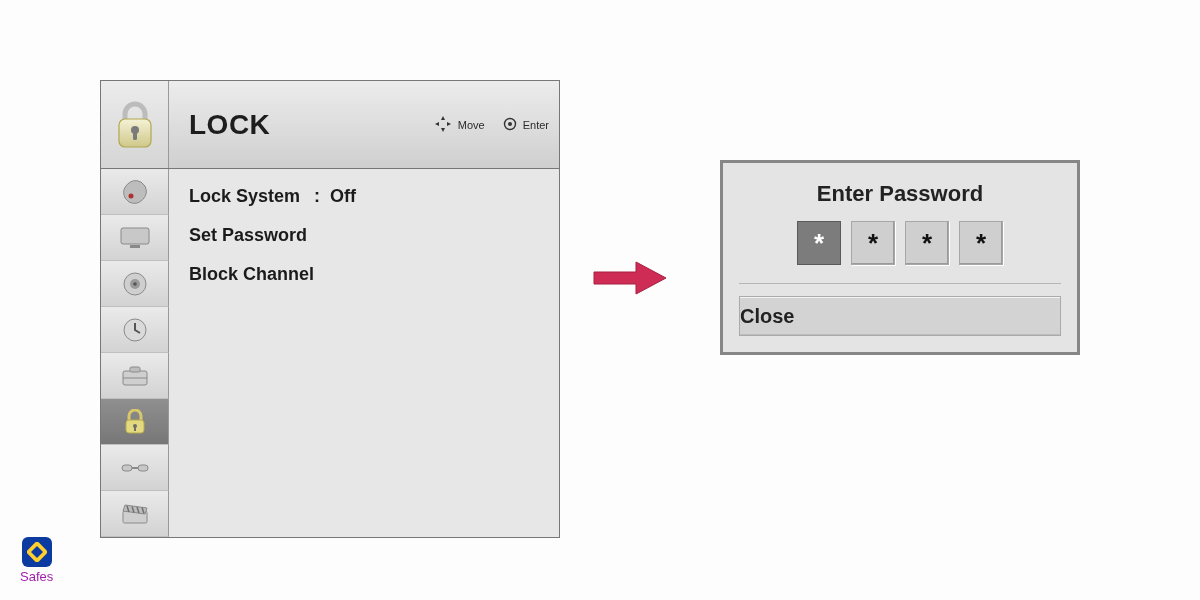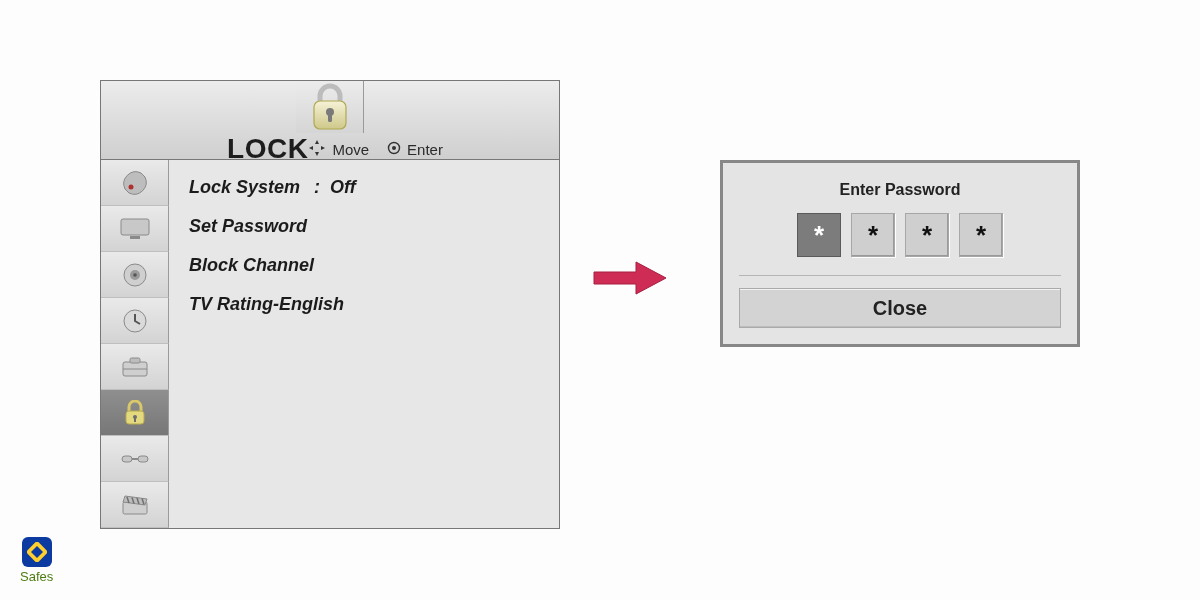--- a/index.html
+++ b/index.html
@@ -20,22 +20,21 @@
     top: 80px;
     width: 460px;
     border: 1px solid #777;
     background: #dfdfdf;
   }
   .lock-header {
     display: flex;
     align-items: center;
     border-bottom: 1px solid #777;
     background: linear-gradient(#ececec, #cfcfcf);
-    height: 79px;
-    flex-direction: column;
+    height: 88px;
   }
   .lock-header .icon-cell {
     width: 68px;
     height: 100%;
     border-right: 1px solid #9a9a9a;
     display: flex;
     align-items: center;
     justify-content: center;
     background: linear-gradient(#ececec, #d5d5d5);
   }
@@ -50,31 +49,30 @@
     font-size: 28px;
     font-weight: 700;
     color: #1d1d1d;
     letter-spacing: 0.5px;
   }
   .hint-group {
     display: flex;
     align-items: center;
     gap: 18px;
     color: #2b2b2b;
-    font-size: 15px;
+    font-size: 11px;
   }
   .hint {
     display: flex;
     align-items: center;
     gap: 6px;
   }
 
   .lock-body {
     display: flex;
-    font-style: italic;
   }
   .side-icons {
     width: 68px;
     display: flex;
     flex-direction: column;
   }
   .side-icons .icon-cell {
     height: 46px;
     border-right: 1px solid #9a9a9a;
     border-bottom: 1px solid #bfbfbf;
@@ -116,21 +114,21 @@
     position: absolute;
     left: 720px;
     top: 160px;
     width: 360px;
     border: 3px solid #878787;
     background: #e4e4e4;
     padding: 18px 16px 16px;
   }
   .pwd-title {
     text-align: center;
-    font-size: 16px;
+    font-size: 22px;
     font-weight: 600;
     color: #222;
     margin-bottom: 14px;
   }
   .pwd-boxes {
     display: flex;
     justify-content: center;
     gap: 10px;
     margin-bottom: 18px;
   }
@@ -161,33 +159,32 @@
   .close-btn {
     display: block;
     width: 100%;
     height: 40px;
     background: #d3d3d3;
     border: 1px solid #aaa;
     box-shadow: inset 0 1px 0 #f3f3f3, inset 0 -1px 0 #bdbdbd;
     font-size: 20px;
     font-weight: 600;
     color: #222;
-    text-align: center;
     line-height: 38px;
     cursor: pointer;
   }
 
   
   .watermark {
     position: absolute;
     left: 20px;
     bottom: 16px;
     text-align: center;
     font-size: 13px;
-    color: #4d7c0f;
+    color: #a21caf;
   }
   .watermark .logo {
     width: 30px;
     height: 30px;
     background: #0b3aa0;
     border-radius: 6px;
     display: flex;
     align-items: center;
     justify-content: center;
     margin: 0 auto 2px;
@@ -299,23 +296,20 @@
         <span>Lock System</span>
         <span class="value-sep">:</span>
         <span class="value">Off</span>
       </div>
       <div class="menu-item">
         <span>Set Password</span>
       </div>
       <div class="menu-item">
         <span>Block Channel</span>
       </div>
-      <div class="menu-item">
-        <span>TV Rating-English</span>
-      </div>
     </div>
   </div>
 </div>
 
 <div class="arrow">
   <svg width="80" height="40" viewBox="0 0 80 40">
     <path d="M4 14 H46 V4 L76 20 L46 36 V26 H4 Z" fill="#cf2c55" stroke="#a61f41" stroke-width="1"></path>
   </svg>
 </div>
 

